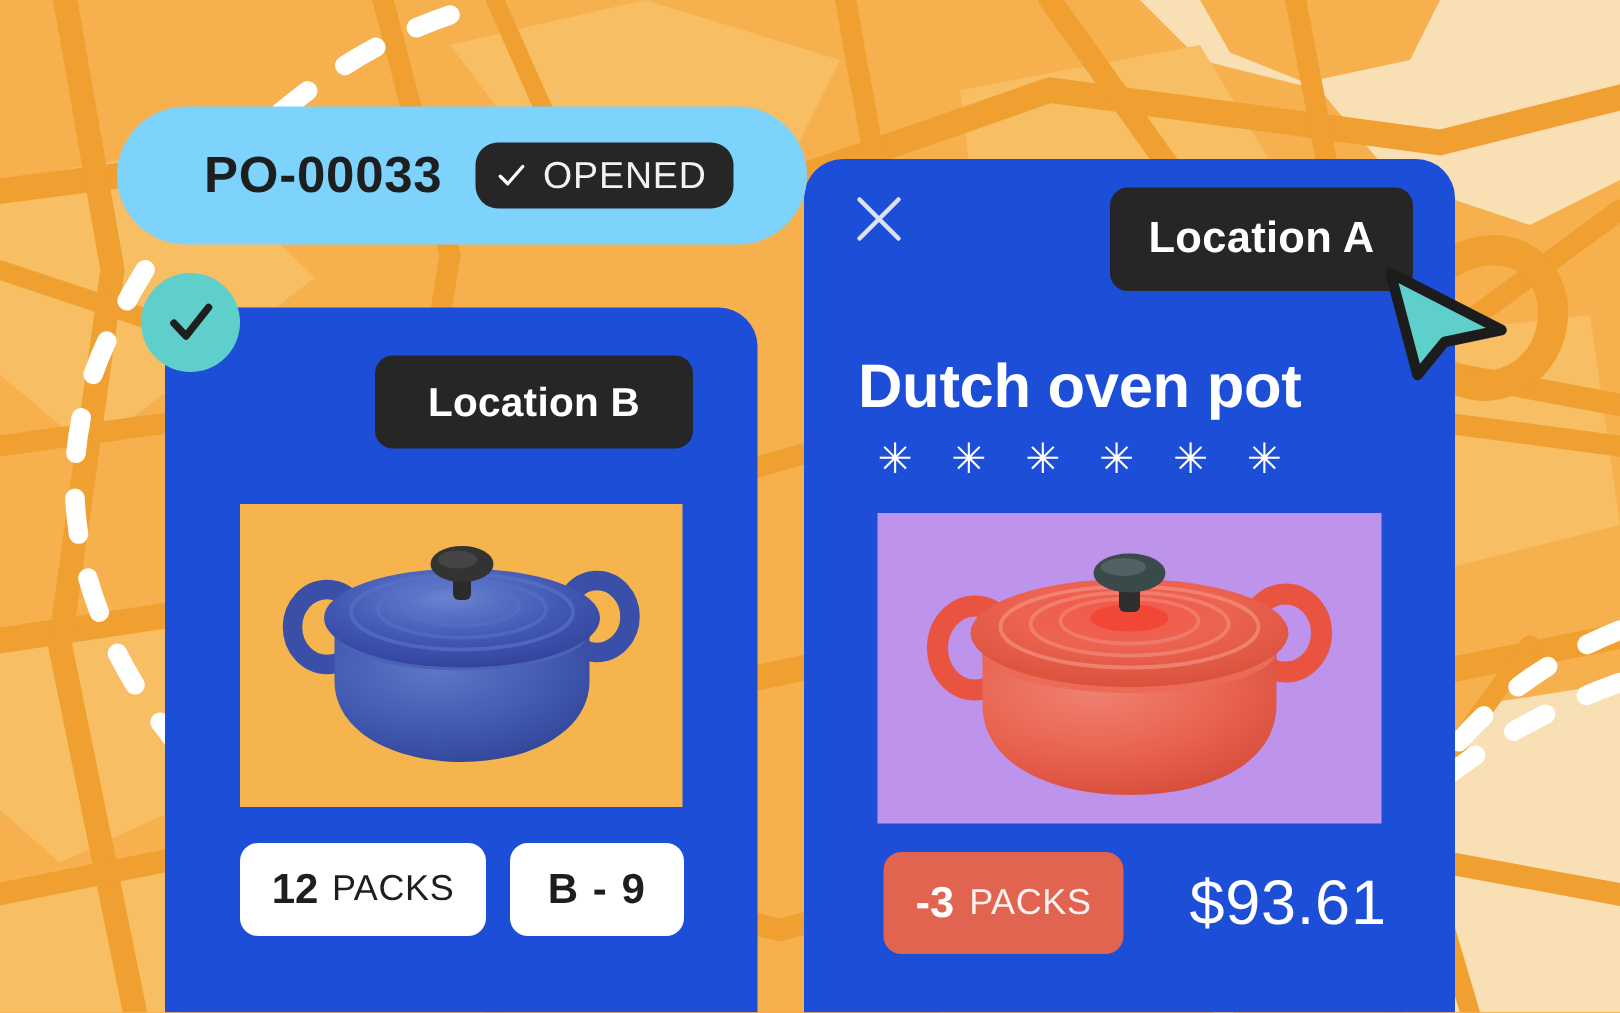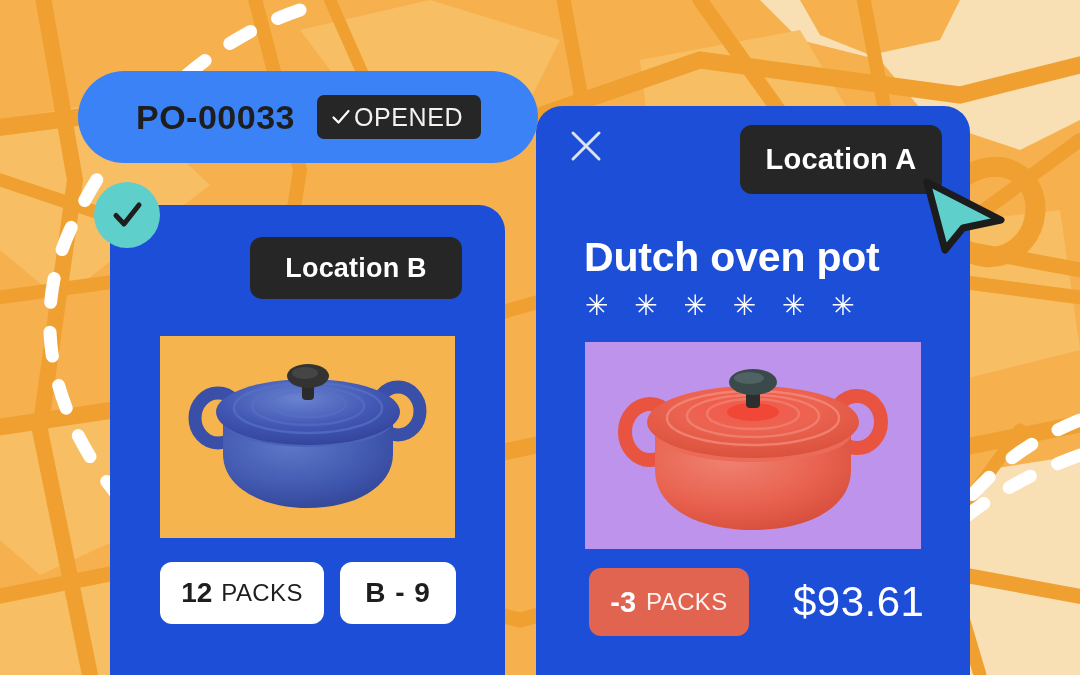--- a/index.html
+++ b/index.html
@@ -26,43 +26,43 @@
     height: 675px;
   }
 
   
   #po-banner {
     position: absolute;
     left: 78px;
     top: 71px;
     width: 460px;
     height: 92px;
-    background: #3b82f6;
+    background: #7dd3fc;
     border-radius: 46px;
     display: flex;
     align-items: center;
     z-index: 40;
   }
   #po-number {
     font-size: 34px;
     font-weight: 700;
     letter-spacing: 0.5px;
     color: #1E1E1E;
     margin-left: 58px;
     white-space: nowrap;
   }
   #opened-badge {
     margin-left: 22px;
     background: #262626;
-    border-radius: 7px;
+    border-radius: 15px;
     height: 44px;
     display: flex;
     align-items: center;
     padding: 0 18px 0 14px;
-    gap: 3px;
+    gap: 11px;
   }
   #opened-badge .check-glyph {
     width: 20px; height: 20px;
     display: block;
   }
   #opened-label {
     color: #F2F2F2;
     font-size: 25px;
     font-weight: 400;
     letter-spacing: 0.6px;
@@ -146,21 +146,21 @@
     top: 23px;
     width: 34px;
     height: 34px;
     z-index: 4;
     cursor: pointer;
   }
 
   
   #product-title {
     position: absolute;
-    left: 48px;
+    left: 36px;
     top: 128px;
     color: #FFFFFF;
     font-size: 41px;
     font-weight: 700;
     letter-spacing: -0.2px;
     white-space: nowrap;
   }
   #product-rating {
     position: absolute;
     left: 49px;

